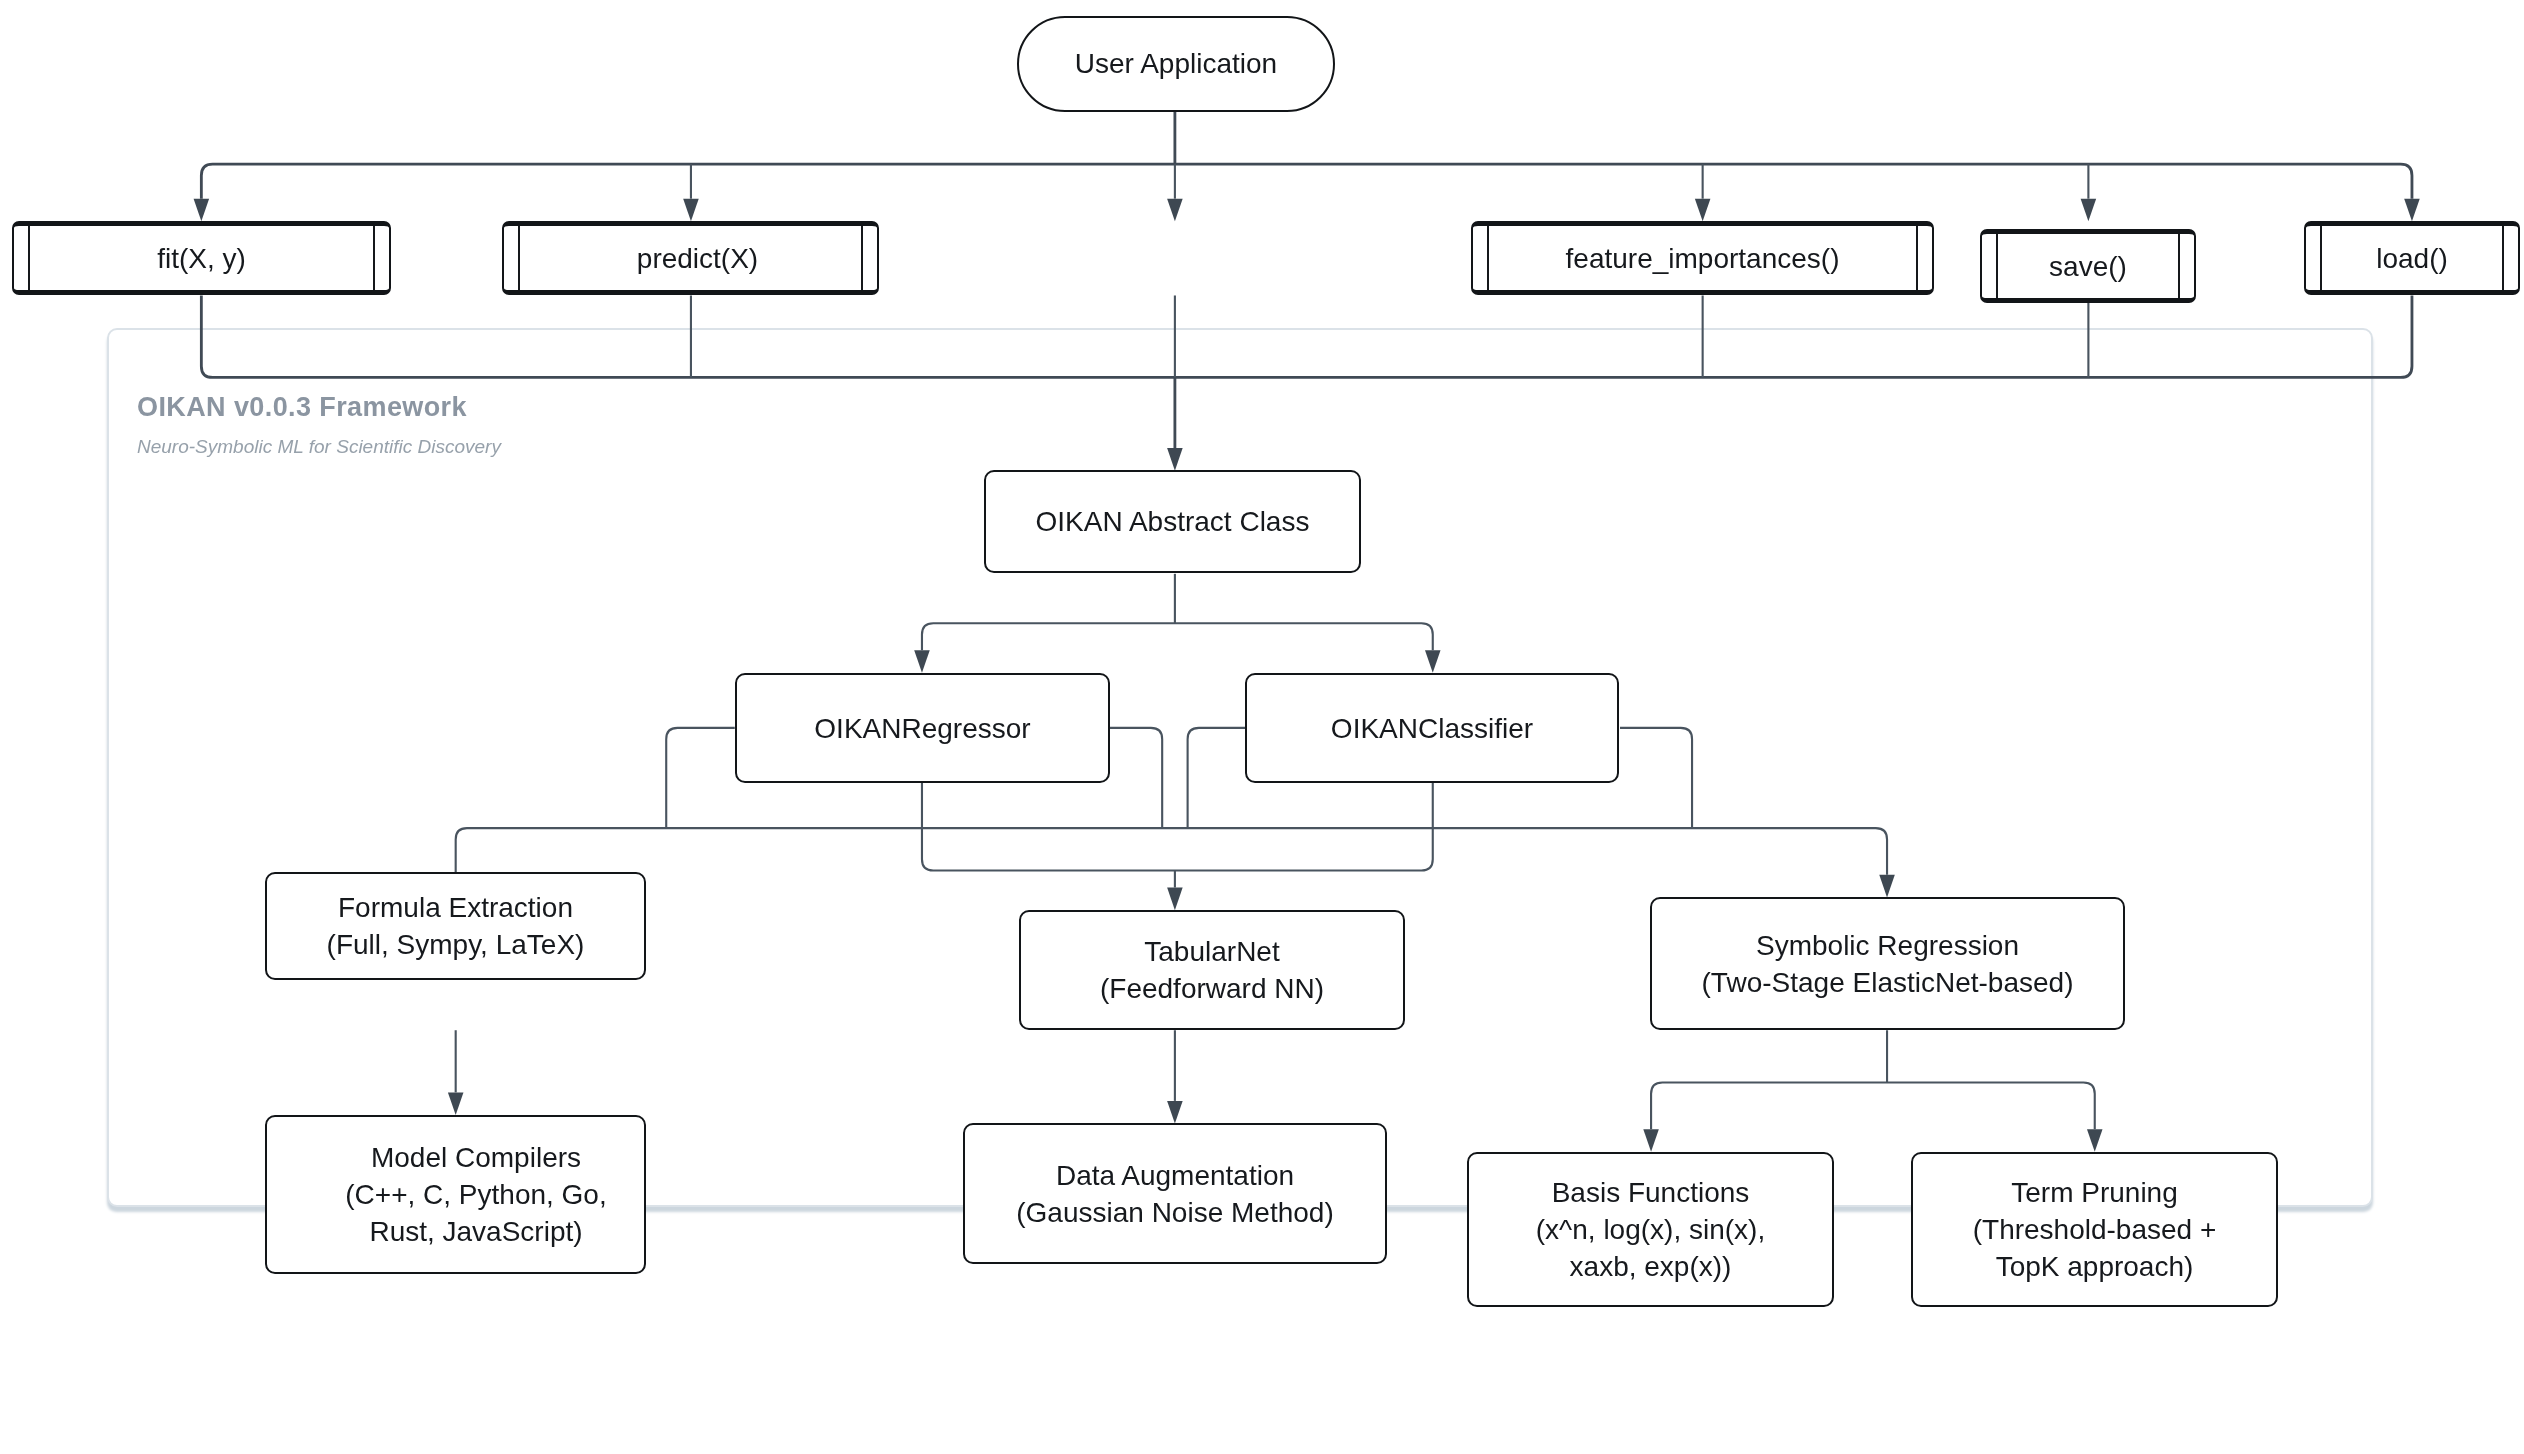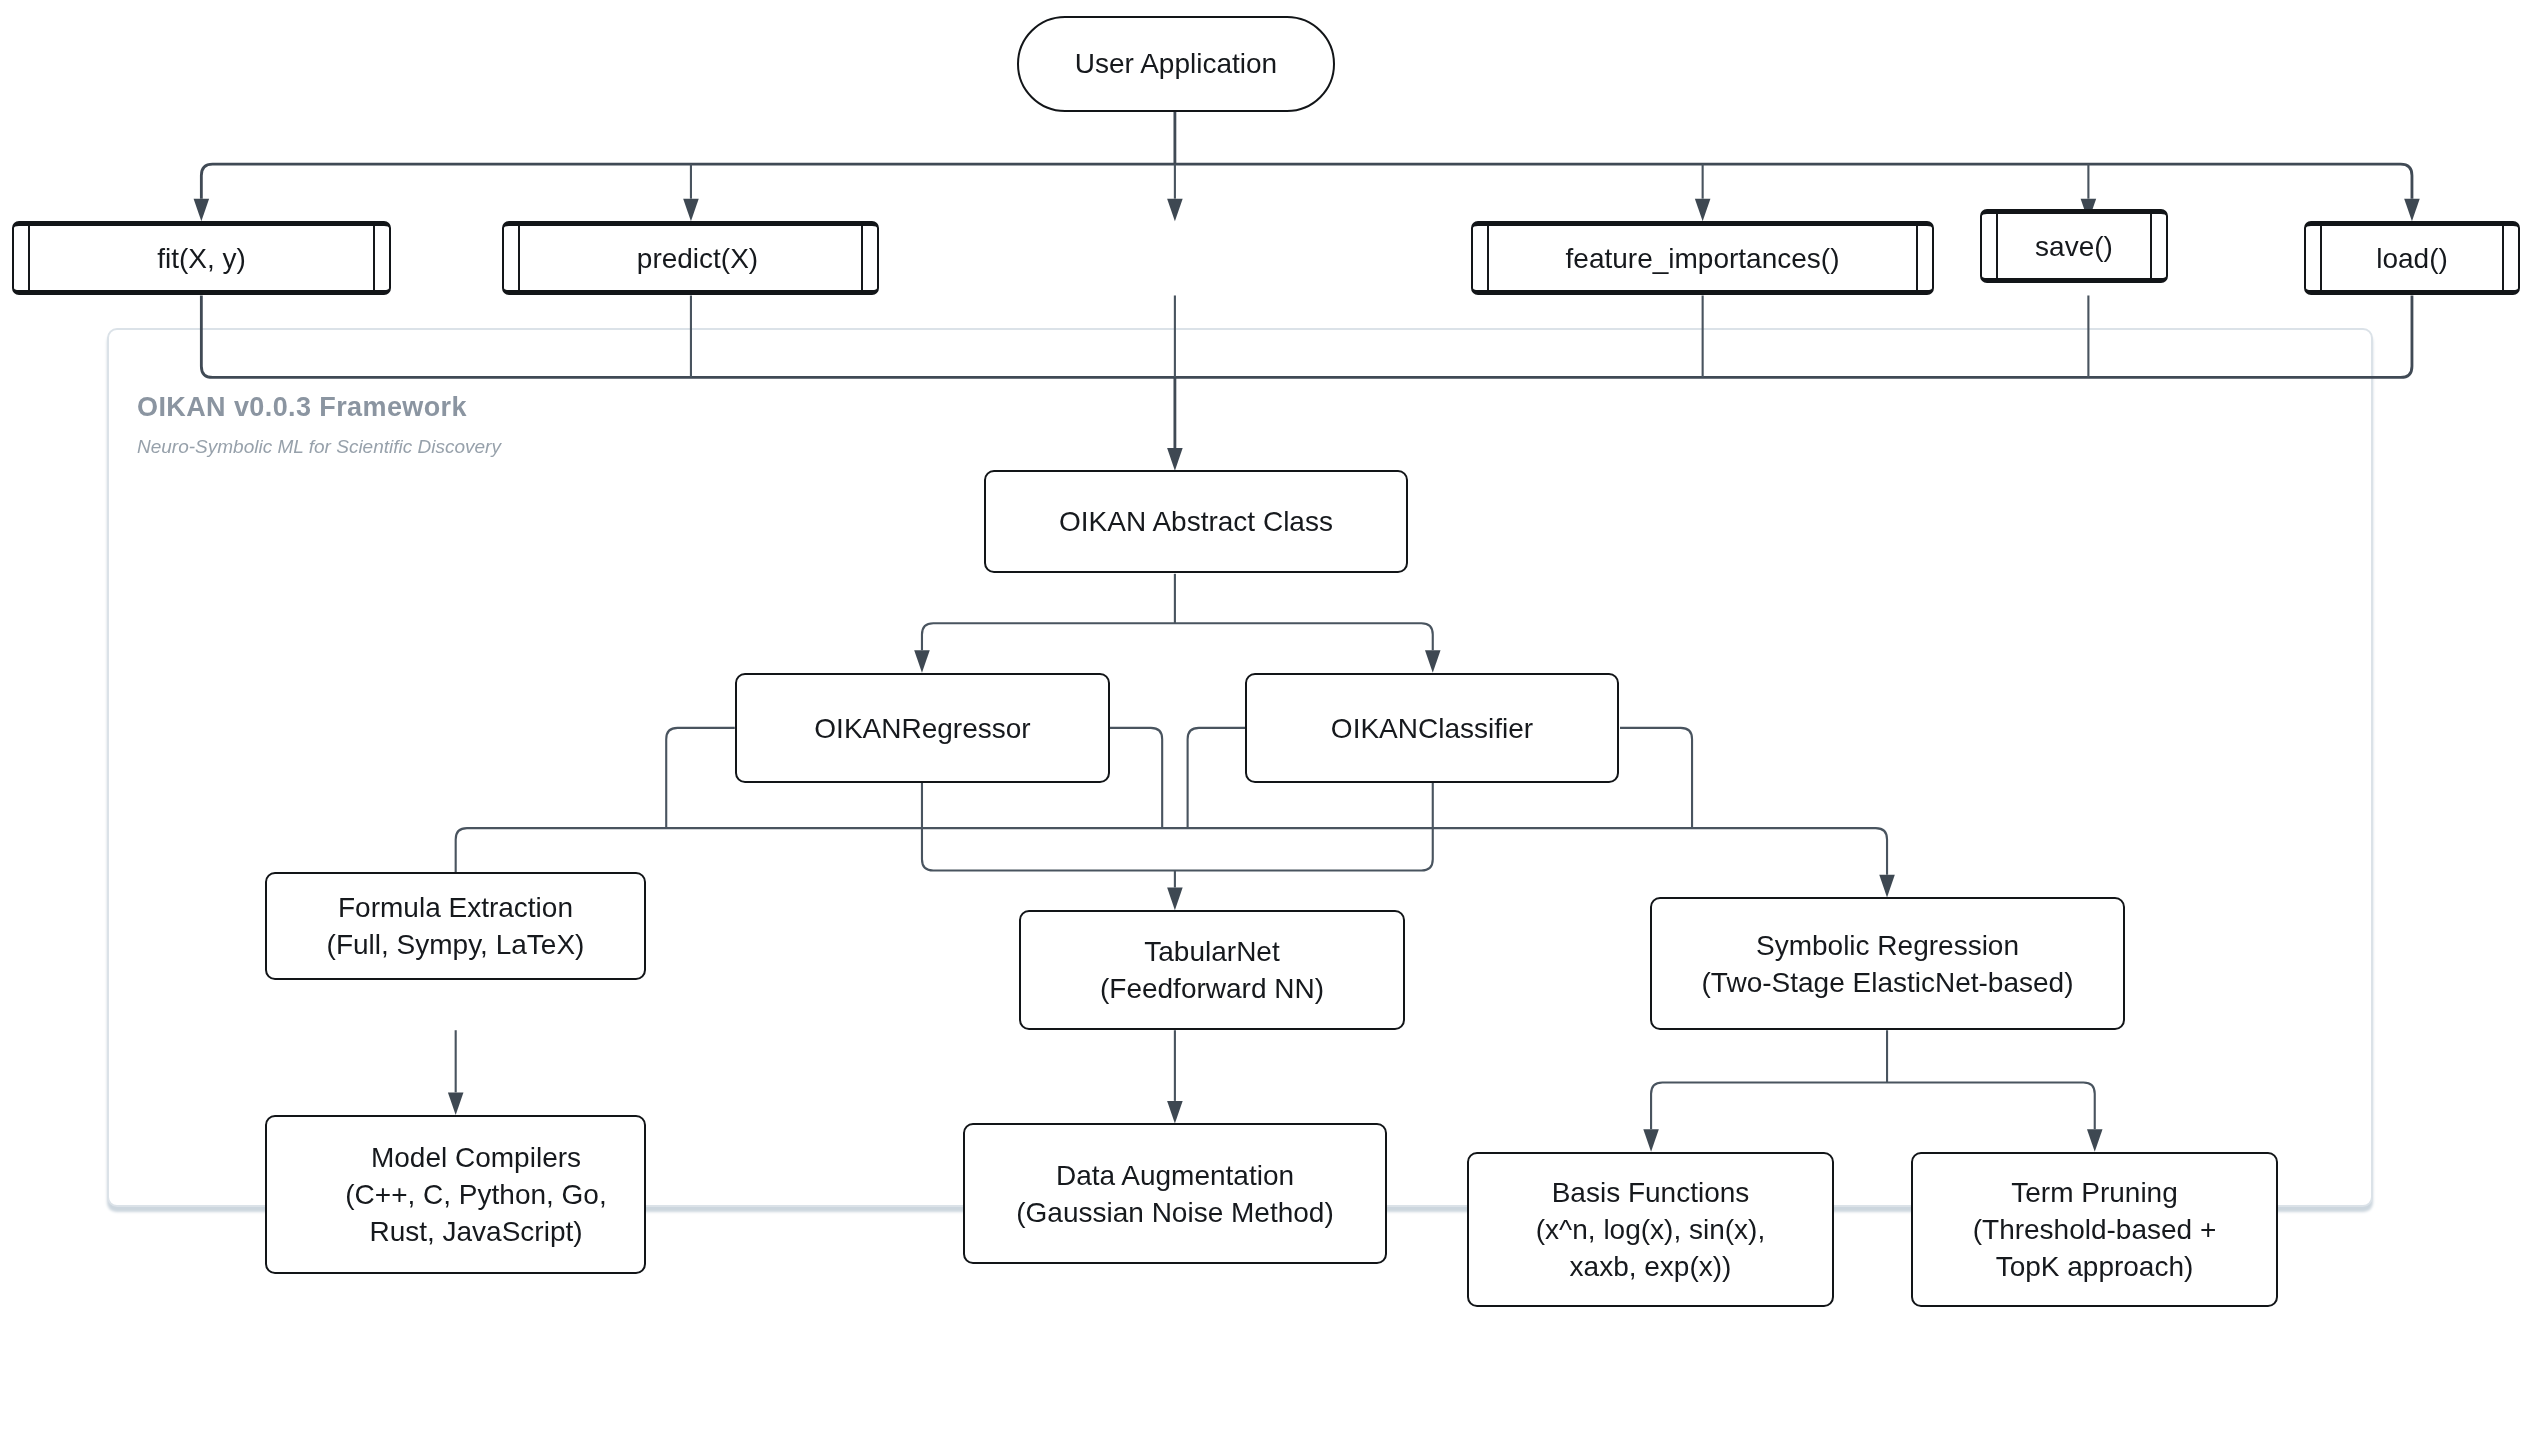--- a/index.html
+++ b/index.html
@@ -117,32 +117,32 @@
   <div class="node subroutine" style="left:502px;top:221px;width:377px;height:74px;padding-left:14px;">
     <i class="sr-line l"></i>
       <i class="sr-line r"></i>
     <div class="ln">predict(X)</div>
   </div>
   <div class="node subroutine" style="left:1471px;top:221px;width:463px;height:74px;">
     <i class="sr-line l"></i>
       <i class="sr-line r"></i>
     <div class="ln">feature_importances()</div>
   </div>
-  <div class="node subroutine" style="left:1980px;top:209px;width:188px;height:74px;">
+  <div class="node subroutine" style="left:1980px;top:229px;width:216px;height:74px;">
     <i class="sr-line l"></i>
       <i class="sr-line r"></i>
     <div class="ln">save()</div>
   </div>
   <div class="node subroutine" style="left:2304px;top:221px;width:216px;height:74px;">
     <i class="sr-line l"></i>
       <i class="sr-line r"></i>
     <div class="ln">load()</div>
   </div>
 
-  <div class="node" style="left:984px;top:470px;width:424px;height:103px;">
+  <div class="node" style="left:984px;top:470px;width:377px;height:103px;">
     <div class="ln">OIKAN Abstract Class</div>
   </div>
 
   <div class="node" style="left:735px;top:673px;width:375px;height:110px;">
     <div class="ln">OIKANRegressor</div>
   </div>
   <div class="node" style="left:1245px;top:673px;width:374px;height:110px;">
     <div class="ln">OIKANClassifier</div>
   </div>
 

